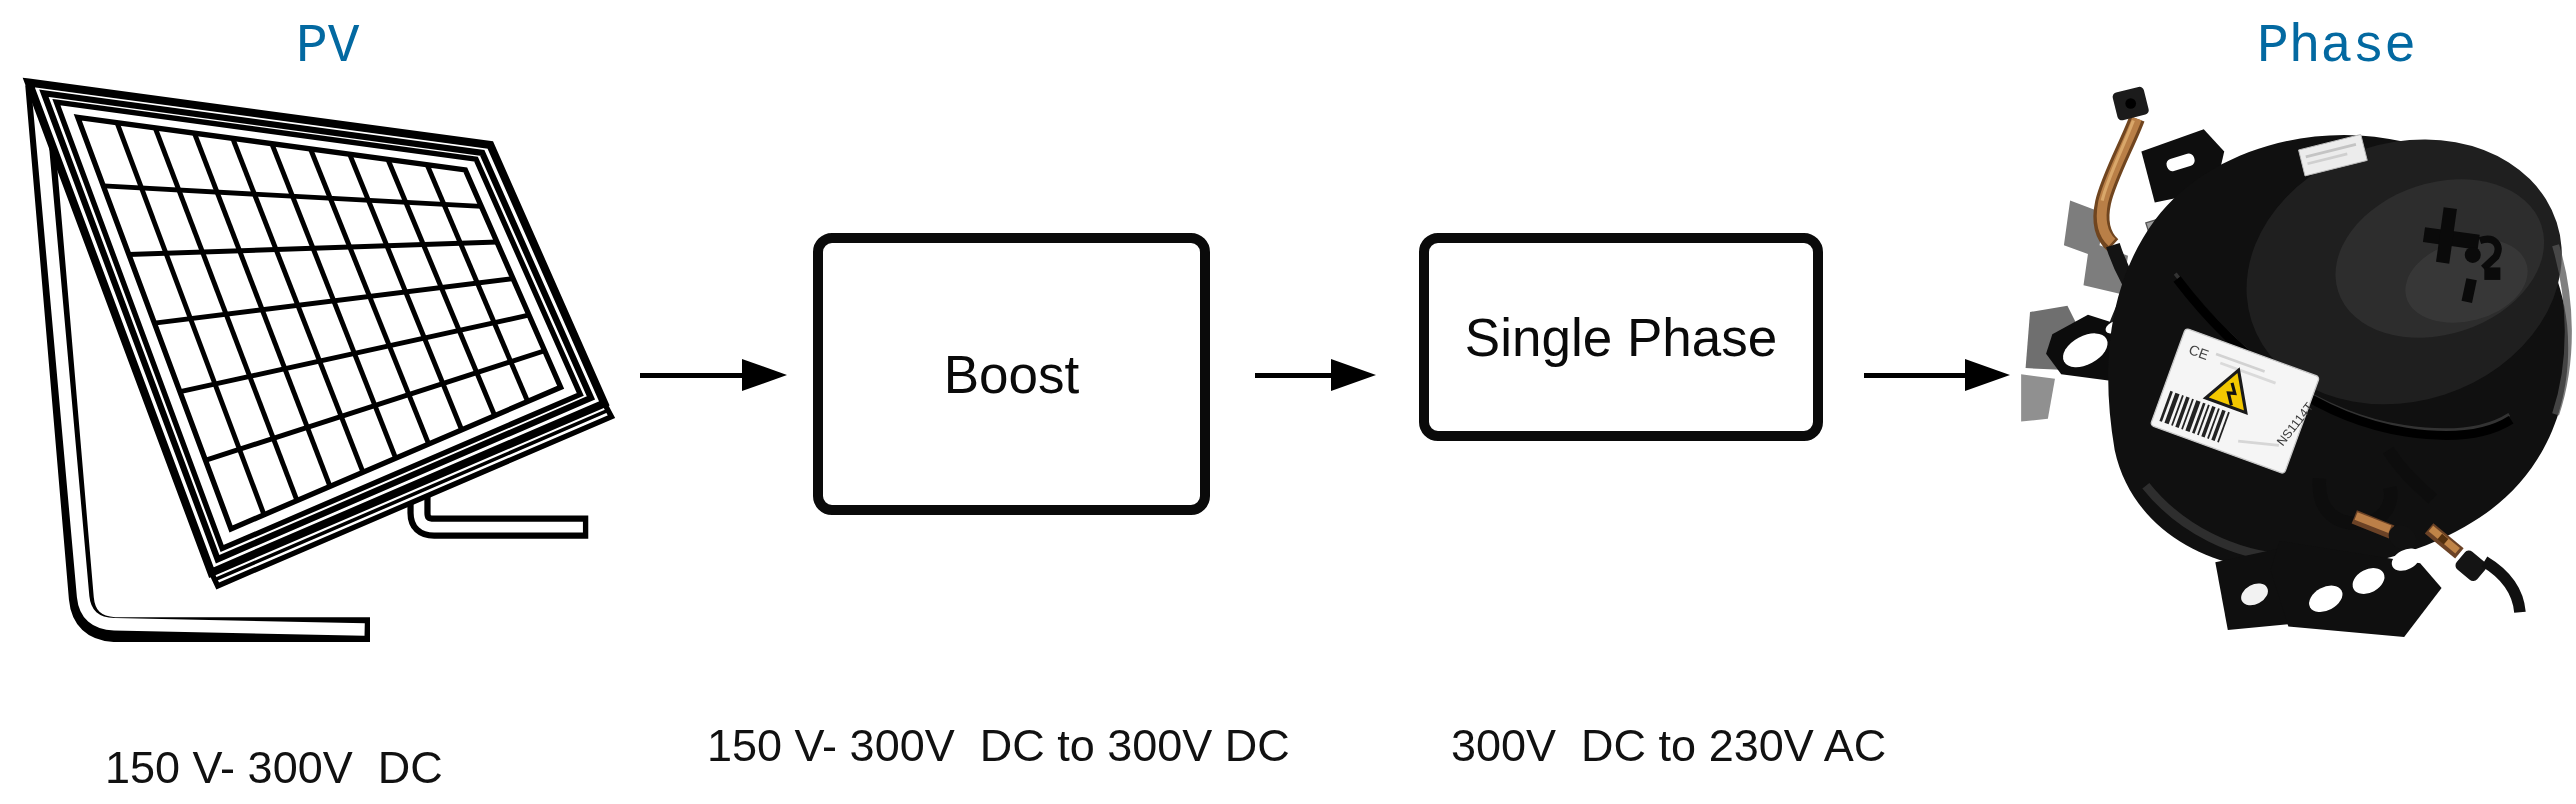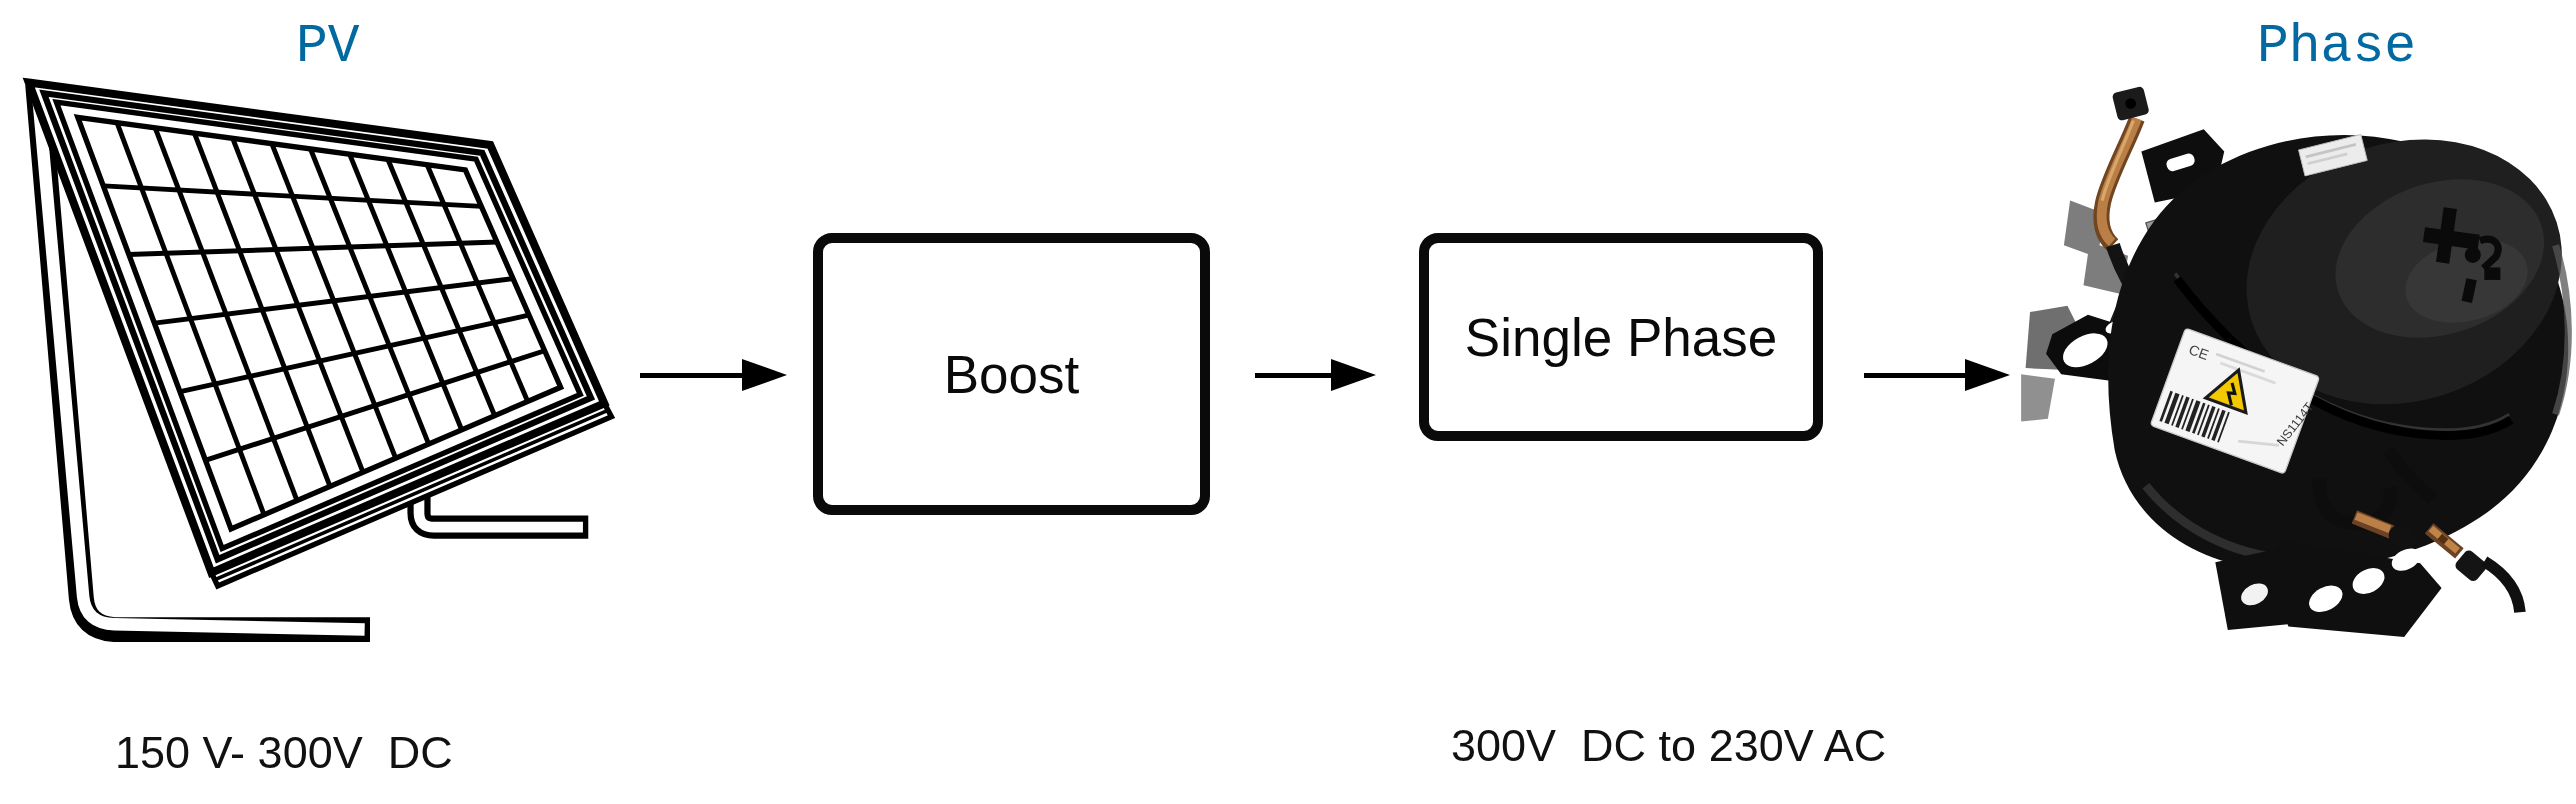--- a/index.html
+++ b/index.html
@@ -53,31 +53,32 @@
       <line x1="106" y1="129" x2="530" y2="152"></line>
       <line x1="134" y1="206" x2="548" y2="192"></line>
       <line x1="163" y1="283" x2="566" y2="233"></line>
       <line x1="192" y1="360" x2="583" y2="274"></line>
       <line x1="220" y1="437" x2="601" y2="314"></line>
     </g>
 
     <line x1="672" y1="381" x2="231" y2="571" stroke="#000" stroke-width="4"></line>
   </svg>
 
-  <div class="caption" style="left:105px;top:729px;margin-left:10px;">150 V- 300V  DC</div>
+  <div class="caption" style="left:105px;top:744px;">150 V- 300V  DC</div>
 
   <div>
     <div class="arrow-line" style="left:640px;top:373px;width:107px;"></div>
     <div class="arrow-head" style="left:742px;top:359px;"></div>
   </div>
 
   <div class="block-box" style="left:813px;top:233px;width:397px;height:282px;">
     <div class="line">Boost</div>
   </div>
 
+  <div class="caption" style="left:707px;top:722px;">150 V- 300V  DC to 300V DC</div>
 
   <div>
     <div class="arrow-line" style="left:1255px;top:373px;width:80px;"></div>
     <div class="arrow-head" style="left:1331px;top:359px;"></div>
   </div>
 
   <div class="block-box" style="left:1419px;top:233px;width:404px;height:208px;">
     <div class="line">Single Phase</div>
   </div>
 

